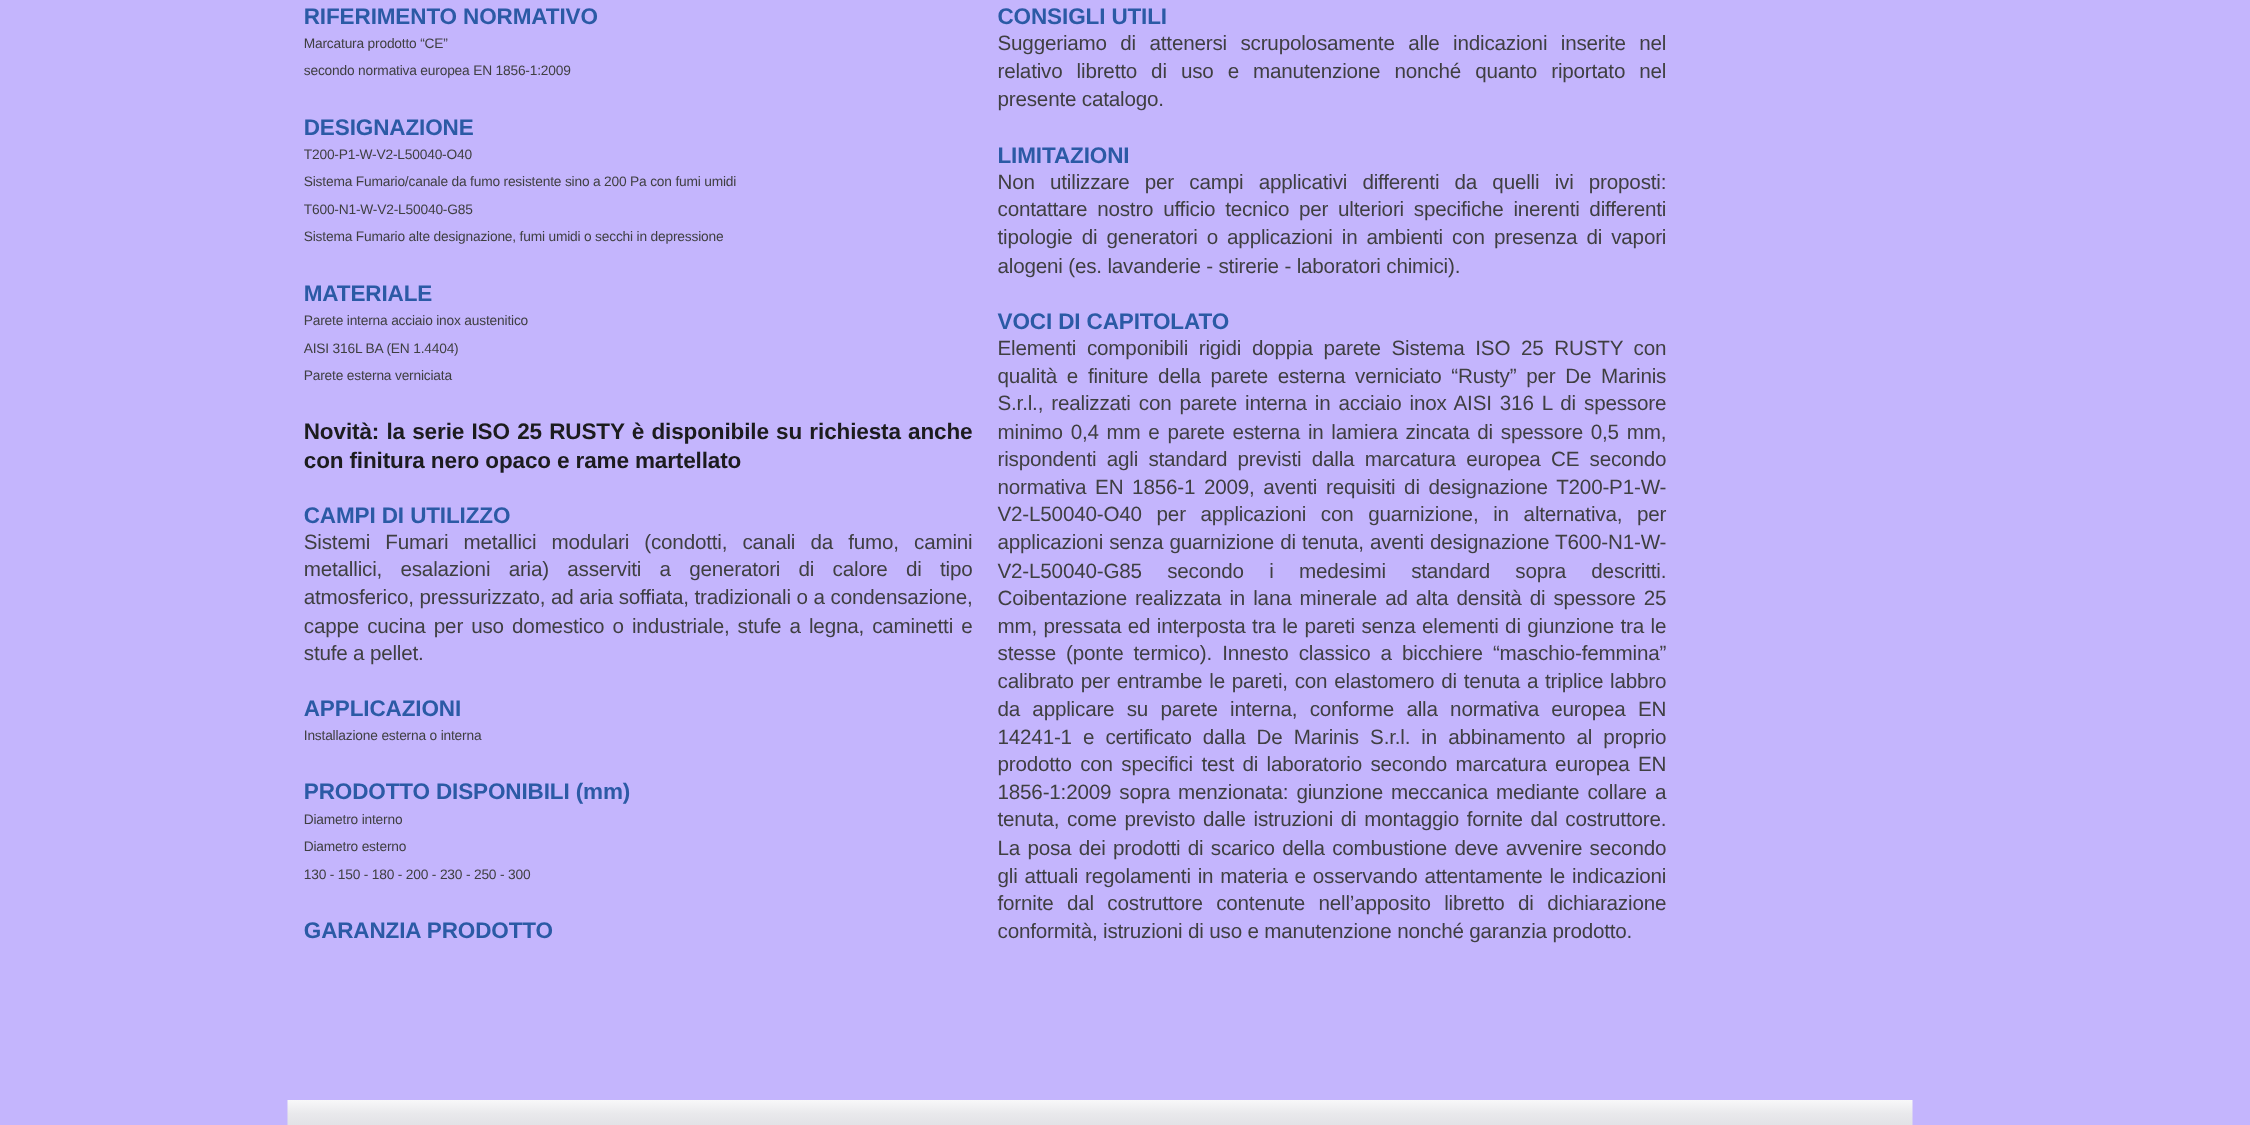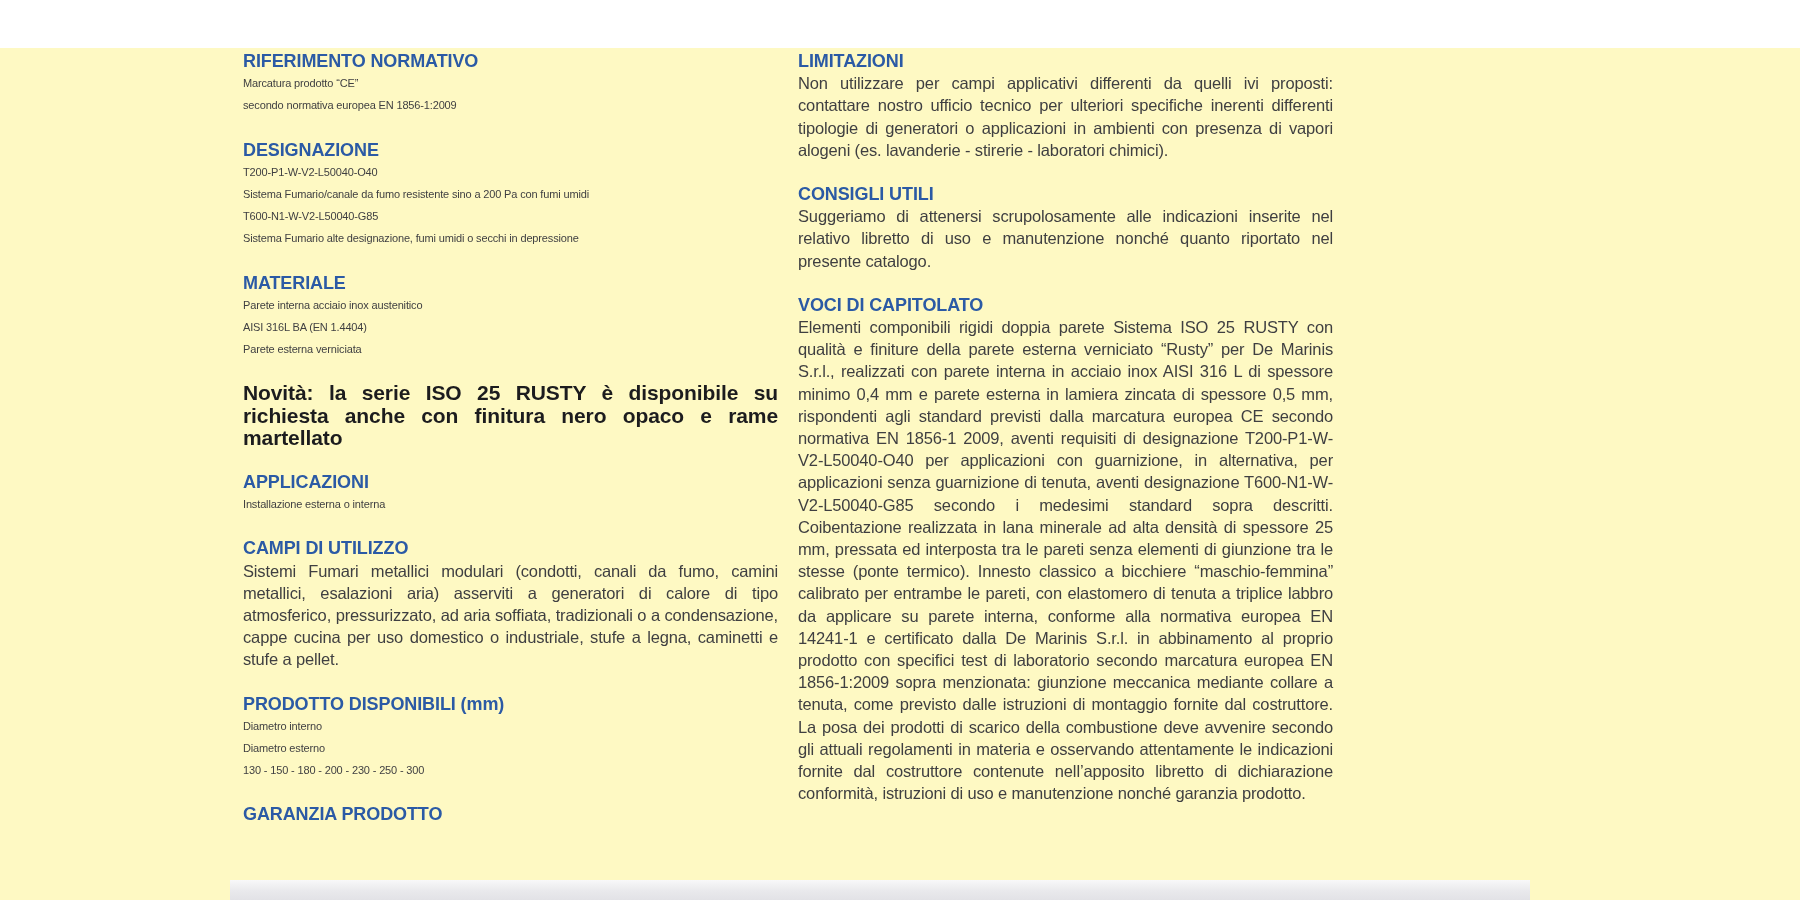--- a/index.html
+++ b/index.html
@@ -4,21 +4,21 @@
 <style>
   html, body { margin: 0; padding: 0; }
   body {
     width: 1800px; height: 900px;
     background: #ffffff;
     font-family: "Liberation Sans", sans-serif;
     color: #3f3f41;
     position: relative;
     overflow: hidden;
   }
-  .page { position: absolute; inset: 0; background: #fef9c3; margin-top: 48px; }
+  .page { position: absolute; inset: 0; background: #c4b5fd; }
   .col { position: absolute; top: 2px; width: 535px; }
   #col-left  { left: 243px; }
   #col-right { left: 798px; }
   .sec { margin: 0 0 22px 0; }
   .h {
     margin: 0; padding: 0;
     font-size: 18px; font-weight: bold;
     line-height: 22.2px;
     color: #2b5aa5;
     letter-spacing: -0.1px;
@@ -32,21 +32,21 @@
   }
   .para {
     margin: 0; padding: 0;
     font-size: 16.5px;
     line-height: 22.2px;
     letter-spacing: -0.15px;
     text-align: justify;
   }
   .note {
     margin: 0; padding: 0;
-    font-size: 21px; font-weight: bold;
+    font-size: 18px; font-weight: bold;
     line-height: 22.2px;
     letter-spacing: -0.1px;
     color: #1c1c1e;
     text-align: justify;
   }
   .page-edge {
     position: absolute;
     left: 230px; width: 1300px;
     bottom: 0; height: 20px;
     background: linear-gradient(to bottom, #f8f8f9 0%, #e9e9ec 55%, #e2e2e6 100%);
@@ -78,52 +78,52 @@
       <div class="ln">Parete interna acciaio inox austenitico</div>
       <div class="ln">AISI 316L BA (EN 1.4404)</div>
       <div class="ln">Parete esterna verniciata</div>
     </section>
 
     <section class="sec">
       <p class="note">Novità: la serie ISO 25 RUSTY è disponibile su richiesta anche con finitura nero opaco e rame martellato</p>
     </section>
 
     <section class="sec">
-      <h3 class="h">APPLICAZIONI</h3>
-      <div class="ln">Installazione esterna o interna</div>
+      <h3 class="h">CAMPI DI UTILIZZO</h3>
+      <p class="para">Sistemi Fumari metallici modulari (condotti, canali da fumo, camini metallici, esalazioni aria) asserviti a generatori di calore di tipo atmosferico, pressurizzato, ad aria soffiata, tradizionali o a condensazione, cappe cucina per uso domestico o industriale, stufe a legna, caminetti e stufe a pellet.</p>
     </section>
 
     <section class="sec">
-      <h3 class="h">CAMPI DI UTILIZZO</h3>
-      <p class="para">Sistemi Fumari metallici modulari (condotti, canali da fumo, camini metallici, esalazioni aria) asserviti a generatori di calore di tipo atmosferico, pressurizzato, ad aria soffiata, tradizionali o a condensazione, cappe cucina per uso domestico o industriale, stufe a legna, caminetti e stufe a pellet.</p>
+      <h3 class="h">APPLICAZIONI</h3>
+      <div class="ln">Installazione esterna o interna</div>
     </section>
 
     <section class="sec">
       <h3 class="h">PRODOTTO DISPONIBILI (mm)</h3>
       <div class="ln">Diametro interno</div>
       <div class="ln">Diametro esterno</div>
       <div class="ln">130 - 150 - 180 - 200 - 230 - 250 - 300</div>
     </section>
 
     <section class="sec">
       <h3 class="h">GARANZIA PRODOTTO</h3>
     </section>
 
   </div>
 
   <div class="col" id="col-right">
 
     <section class="sec">
-      <h3 class="h">LIMITAZIONI</h3>
-      <p class="para">Non utilizzare per campi applicativi differenti da quelli ivi proposti: contattare nostro ufficio tecnico per ulteriori specifiche inerenti differenti tipologie di generatori o applicazioni in ambienti con presenza di vapori alogeni (es. lavanderie - stirerie - laboratori chimici).</p>
+      <h3 class="h">CONSIGLI UTILI</h3>
+      <p class="para">Suggeriamo di attenersi scrupolosamente alle indicazioni inserite nel relativo libretto di uso e manutenzione nonché quanto riportato nel presente catalogo.</p>
     </section>
 
     <section class="sec">
-      <h3 class="h">CONSIGLI UTILI</h3>
-      <p class="para">Suggeriamo di attenersi scrupolosamente alle indicazioni inserite nel relativo libretto di uso e manutenzione nonché quanto riportato nel presente catalogo.</p>
+      <h3 class="h">LIMITAZIONI</h3>
+      <p class="para">Non utilizzare per campi applicativi differenti da quelli ivi proposti: contattare nostro ufficio tecnico per ulteriori specifiche inerenti differenti tipologie di generatori o applicazioni in ambienti con presenza di vapori alogeni (es. lavanderie - stirerie - laboratori chimici).</p>
     </section>
 
     <section class="sec">
       <h3 class="h">VOCI DI CAPITOLATO</h3>
       <p class="para">Elementi componibili rigidi doppia parete Sistema ISO 25 RUSTY con qualità e finiture della parete esterna verniciato “Rusty” per De Marinis S.r.l., realizzati con parete interna in acciaio inox AISI 316 L di spessore minimo 0,4 mm e parete esterna in lamiera zincata di spessore 0,5 mm, rispondenti agli standard previsti dalla marcatura europea CE secondo normativa EN 1856-1 2009, aventi requisiti di designazione T200-P1-W-V2-L50040-O40 per applicazioni con guarnizione, in alternativa, per applicazioni senza guarnizione di tenuta, aventi designazione T600-N1-W-V2-L50040-G85 secondo i medesimi standard sopra descritti. Coibentazione realizzata in lana minerale ad alta densità di spessore 25 mm, pressata ed interposta tra le pareti senza elementi di giunzione tra le stesse (ponte termico). Innesto classico a bicchiere “maschio-femmina” calibrato per entrambe le pareti, con elastomero di tenuta a triplice labbro da applicare su parete interna, conforme alla normativa europea EN 14241-1 e certificato dalla De Marinis S.r.l. in abbinamento al proprio prodotto con specifici test di laboratorio secondo marcatura europea EN 1856-1:2009 sopra menzionata: giunzione meccanica mediante collare a tenuta, come previsto dalle istruzioni di montaggio fornite dal costruttore. La posa dei prodotti di scarico della combustione deve avvenire secondo gli attuali regolamenti in materia e osservando attentamente le indicazioni fornite dal costruttore contenute nell’apposito libretto di dichiarazione conformità, istruzioni di uso e manutenzione nonché garanzia prodotto.</p>
     </section>
 
   </div>
 
   <div class="page-edge"></div>

